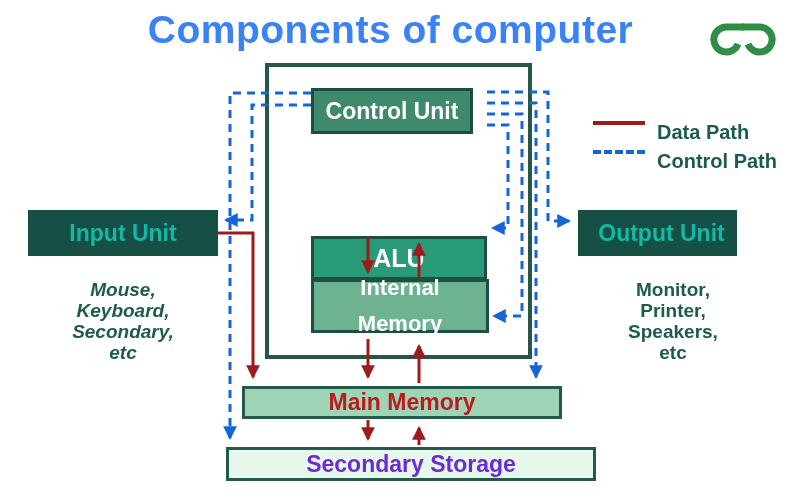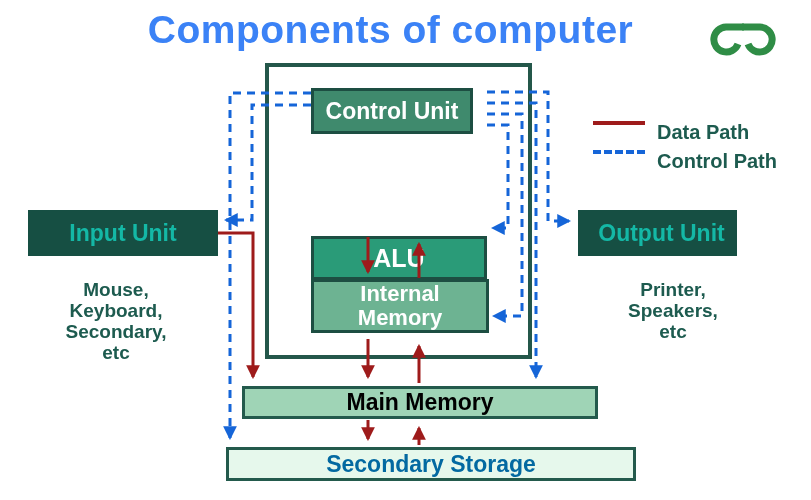--- a/index.html
+++ b/index.html
@@ -17,29 +17,29 @@
   .legend{position:absolute;top:121px;left:593px;}
   .legend-row{display:flex;align-items:flex-start;gap:12px;height:29px;}
   .legend-text{font-size:20px;font-weight:bold;color:#1d5b4f;}
   .line-solid{width:52px;height:0;border-top:4px solid #9e1b1b;}
   .line-dashed{width:52px;height:0;border-top:4px dashed #1565d8;}
   
   .cpu-box{left:265px;top:63px;width:267px;height:296px;border:4px solid #24574a;background:transparent;}
   .box{display:flex;align-items:center;justify-content:center;text-align:center;font-weight:bold;}
   .cu{left:311px;top:88px;width:162px;height:46px;background:#3f8a6d;border:3px solid #1d4e42;color:#fff;font-size:23px;}
   .alu{left:311px;top:192px;width:176px;height:44px;background:#2a9b78;border:3px solid #1d4e42;color:#fff;font-size:25px;margin-top:44px;}
-  .im{left:311px;top:279px;width:178px;height:54px;background:#6db392;border:3px solid #1d4e42;color:#fff;font-size:22px;line-height:24px;padding:0 12px;}
+  .im{left:311px;top:279px;width:178px;height:54px;background:#6db392;border:3px solid #1d4e42;color:#fff;font-size:22px;line-height:36px;padding:0 12px;}
   .dark{background:#164f43;color:#14b8a6;font-size:23px;}
   .input{left:28px;top:210px;width:190px;height:46px;}
   .output{left:578px;top:210px;width:159px;height:46px;padding-left:8px;}
-  .mm{left:242px;top:386px;width:356px;height:33px;background:#9fd4b6;border:3px solid #235a4c;color:#000000;font-size:23px;}
-  .ss{left:226px;top:447px;width:410px;height:34px;background:#e6f8ec;border:3px solid #235a4c;color:#0369a1;font-size:23px;}
+  .mm{left:242px;top:386px;width:320px;height:33px;background:#9fd4b6;border:3px solid #235a4c;color:#b91c1c;font-size:23px;}
+  .ss{left:226px;top:447px;width:370px;height:34px;background:#e6f8ec;border:3px solid #235a4c;color:#6d28d9;font-size:23px;}
   
   .devices{width:180px;text-align:center;font-size:19px;font-weight:bold;color:#1d5b4f;line-height:21px;}
-  .input-devices{left:26px;top:279px;}
+  .input-devices{left:33px;top:279px;font-style:italic;}
   .output-devices{left:583px;top:279px;}
   .overlay{position:absolute;left:0;top:0;pointer-events:none;}
 </style>
 </head>
 <body>
 
 <div class="stage">
 
   <div class="title">Components of computer</div>
 
@@ -69,20 +69,21 @@
   <div class="abs box dark output">Output Unit</div>
 
   <div class="abs devices input-devices">
     <div>Mouse,</div>
     <div>Keyboard,</div>
     <div>Secondary,</div>
     <div>etc</div>
   </div>
 
   <div class="abs devices output-devices">
+    <div>Monitor,</div>
     <div>Printer,</div>
     <div>Speakers,</div>
     <div>etc</div>
   </div>
 
   <div class="abs box mm">Main Memory</div>
   <div class="abs box ss">Secondary Storage</div>
 
   <svg class="overlay" width="811" height="500" viewBox="0 0 811 500">
     <defs>

